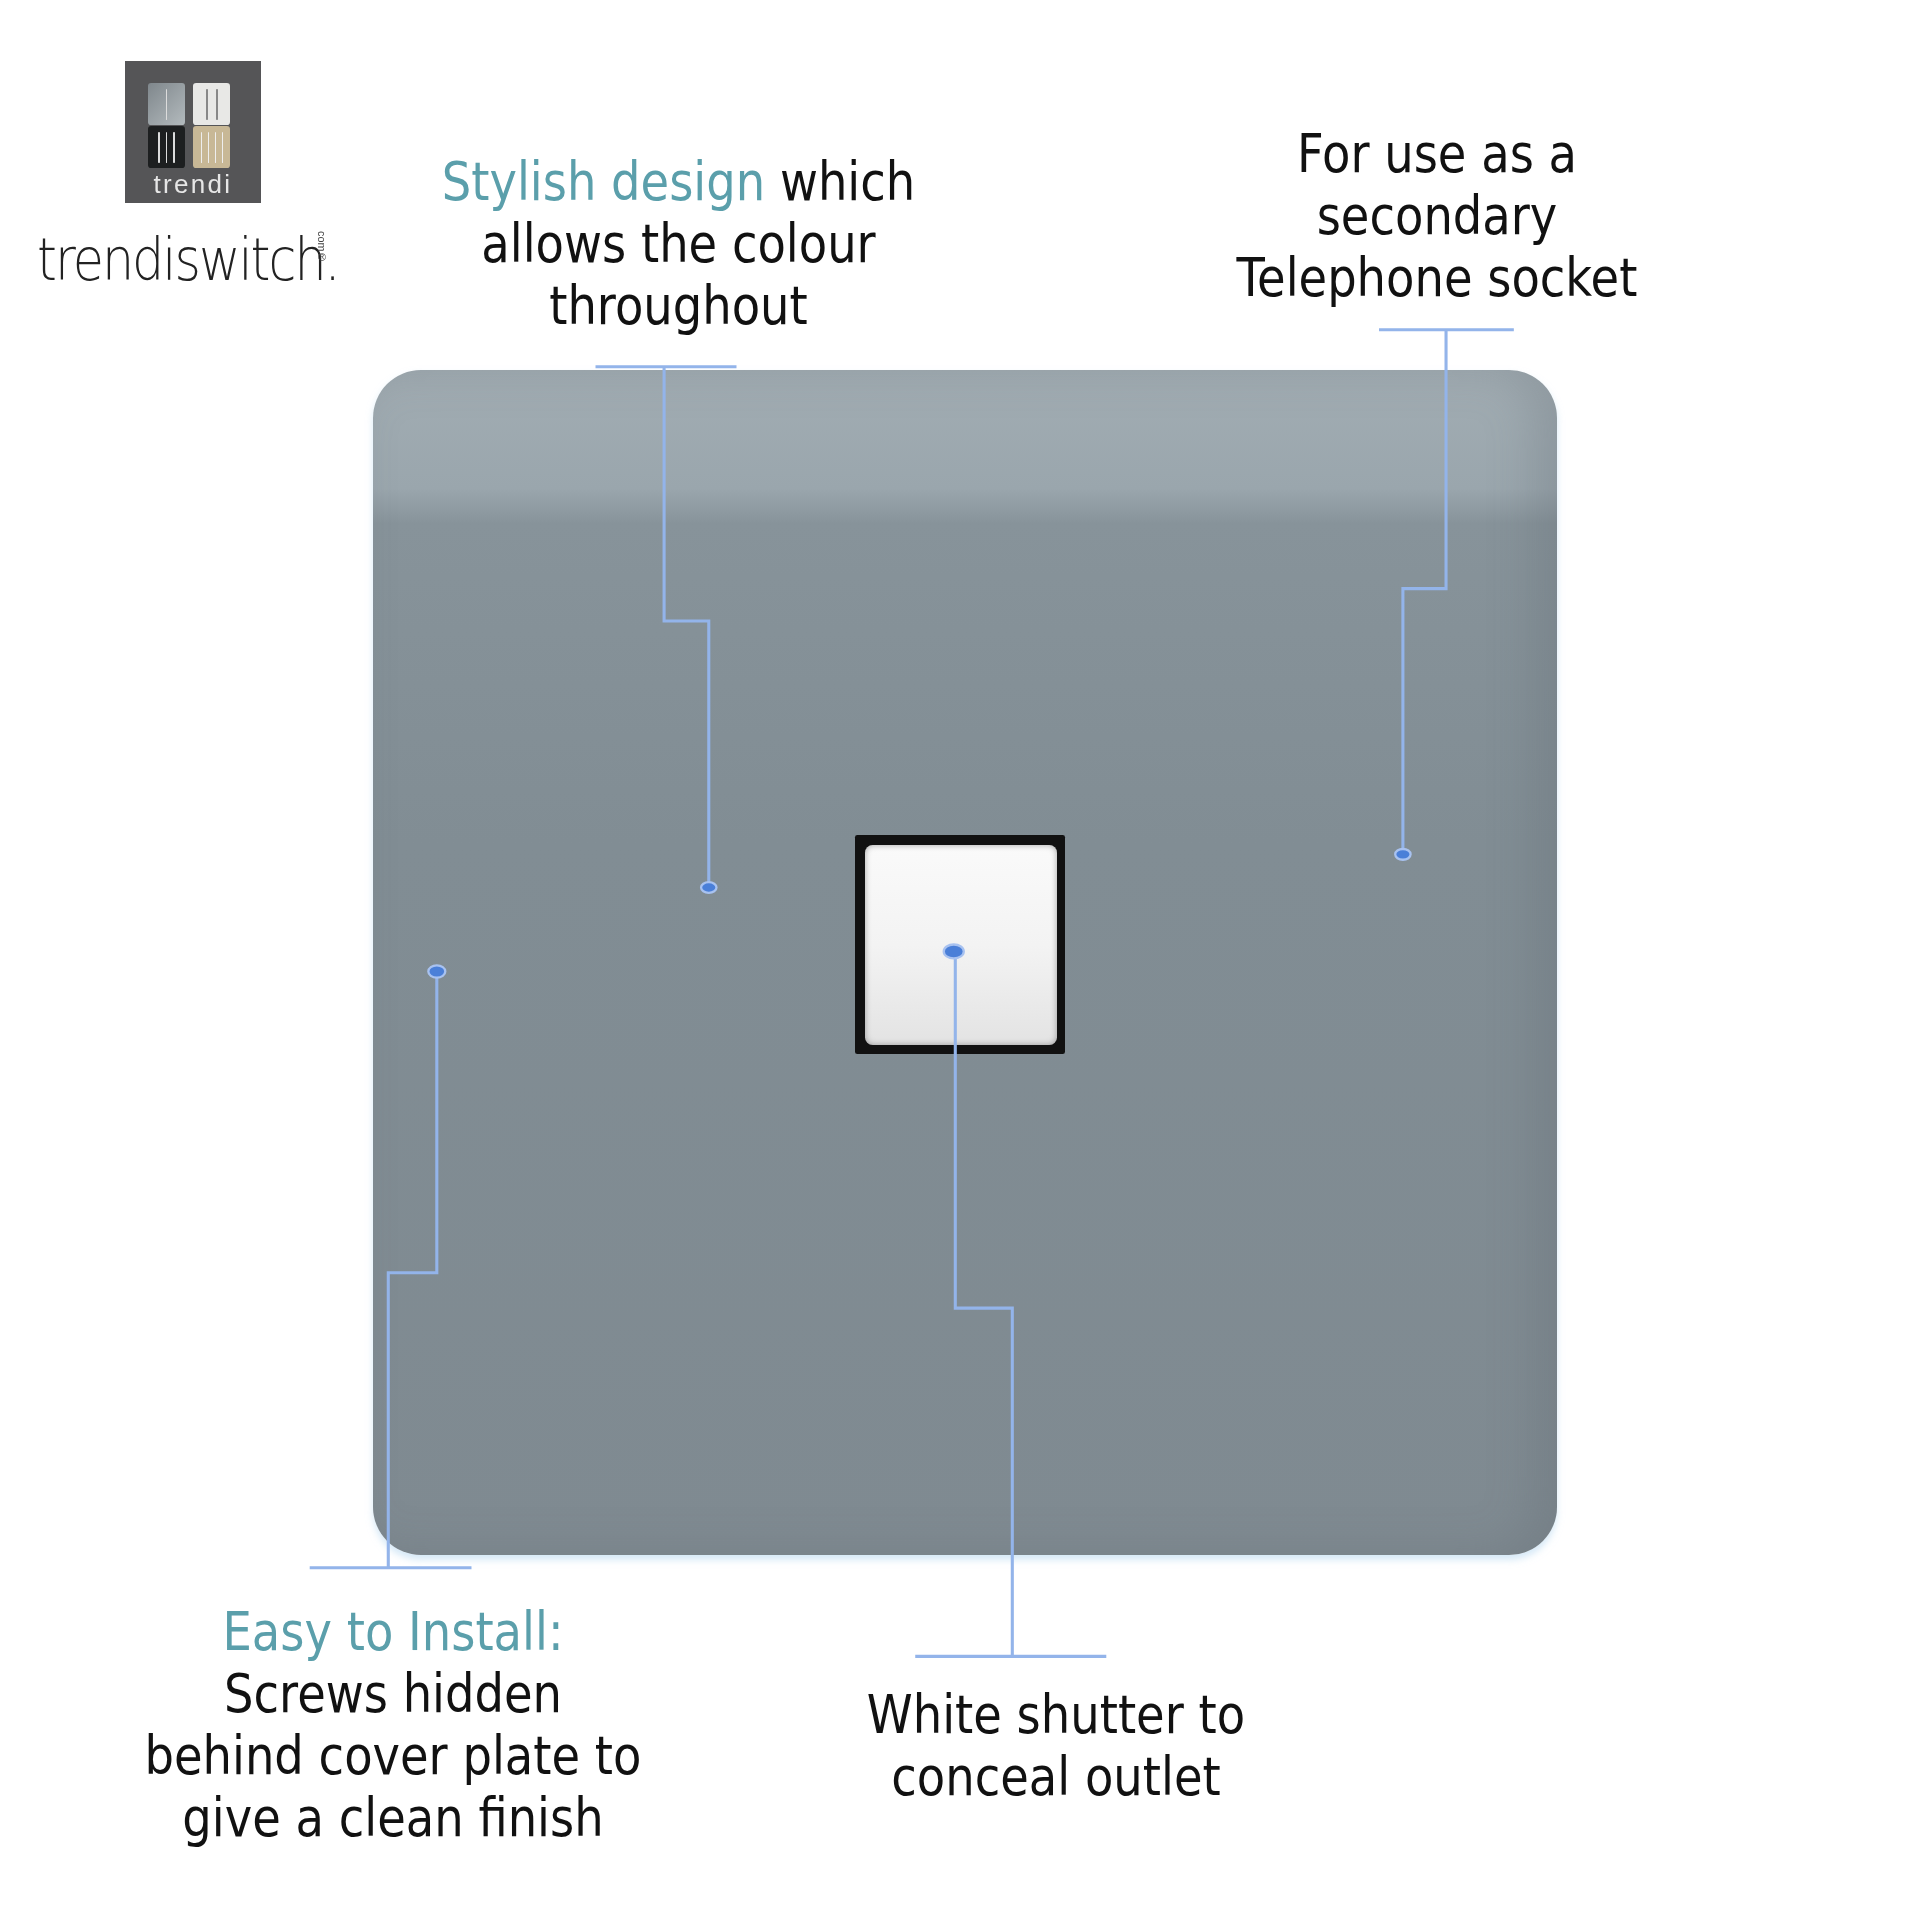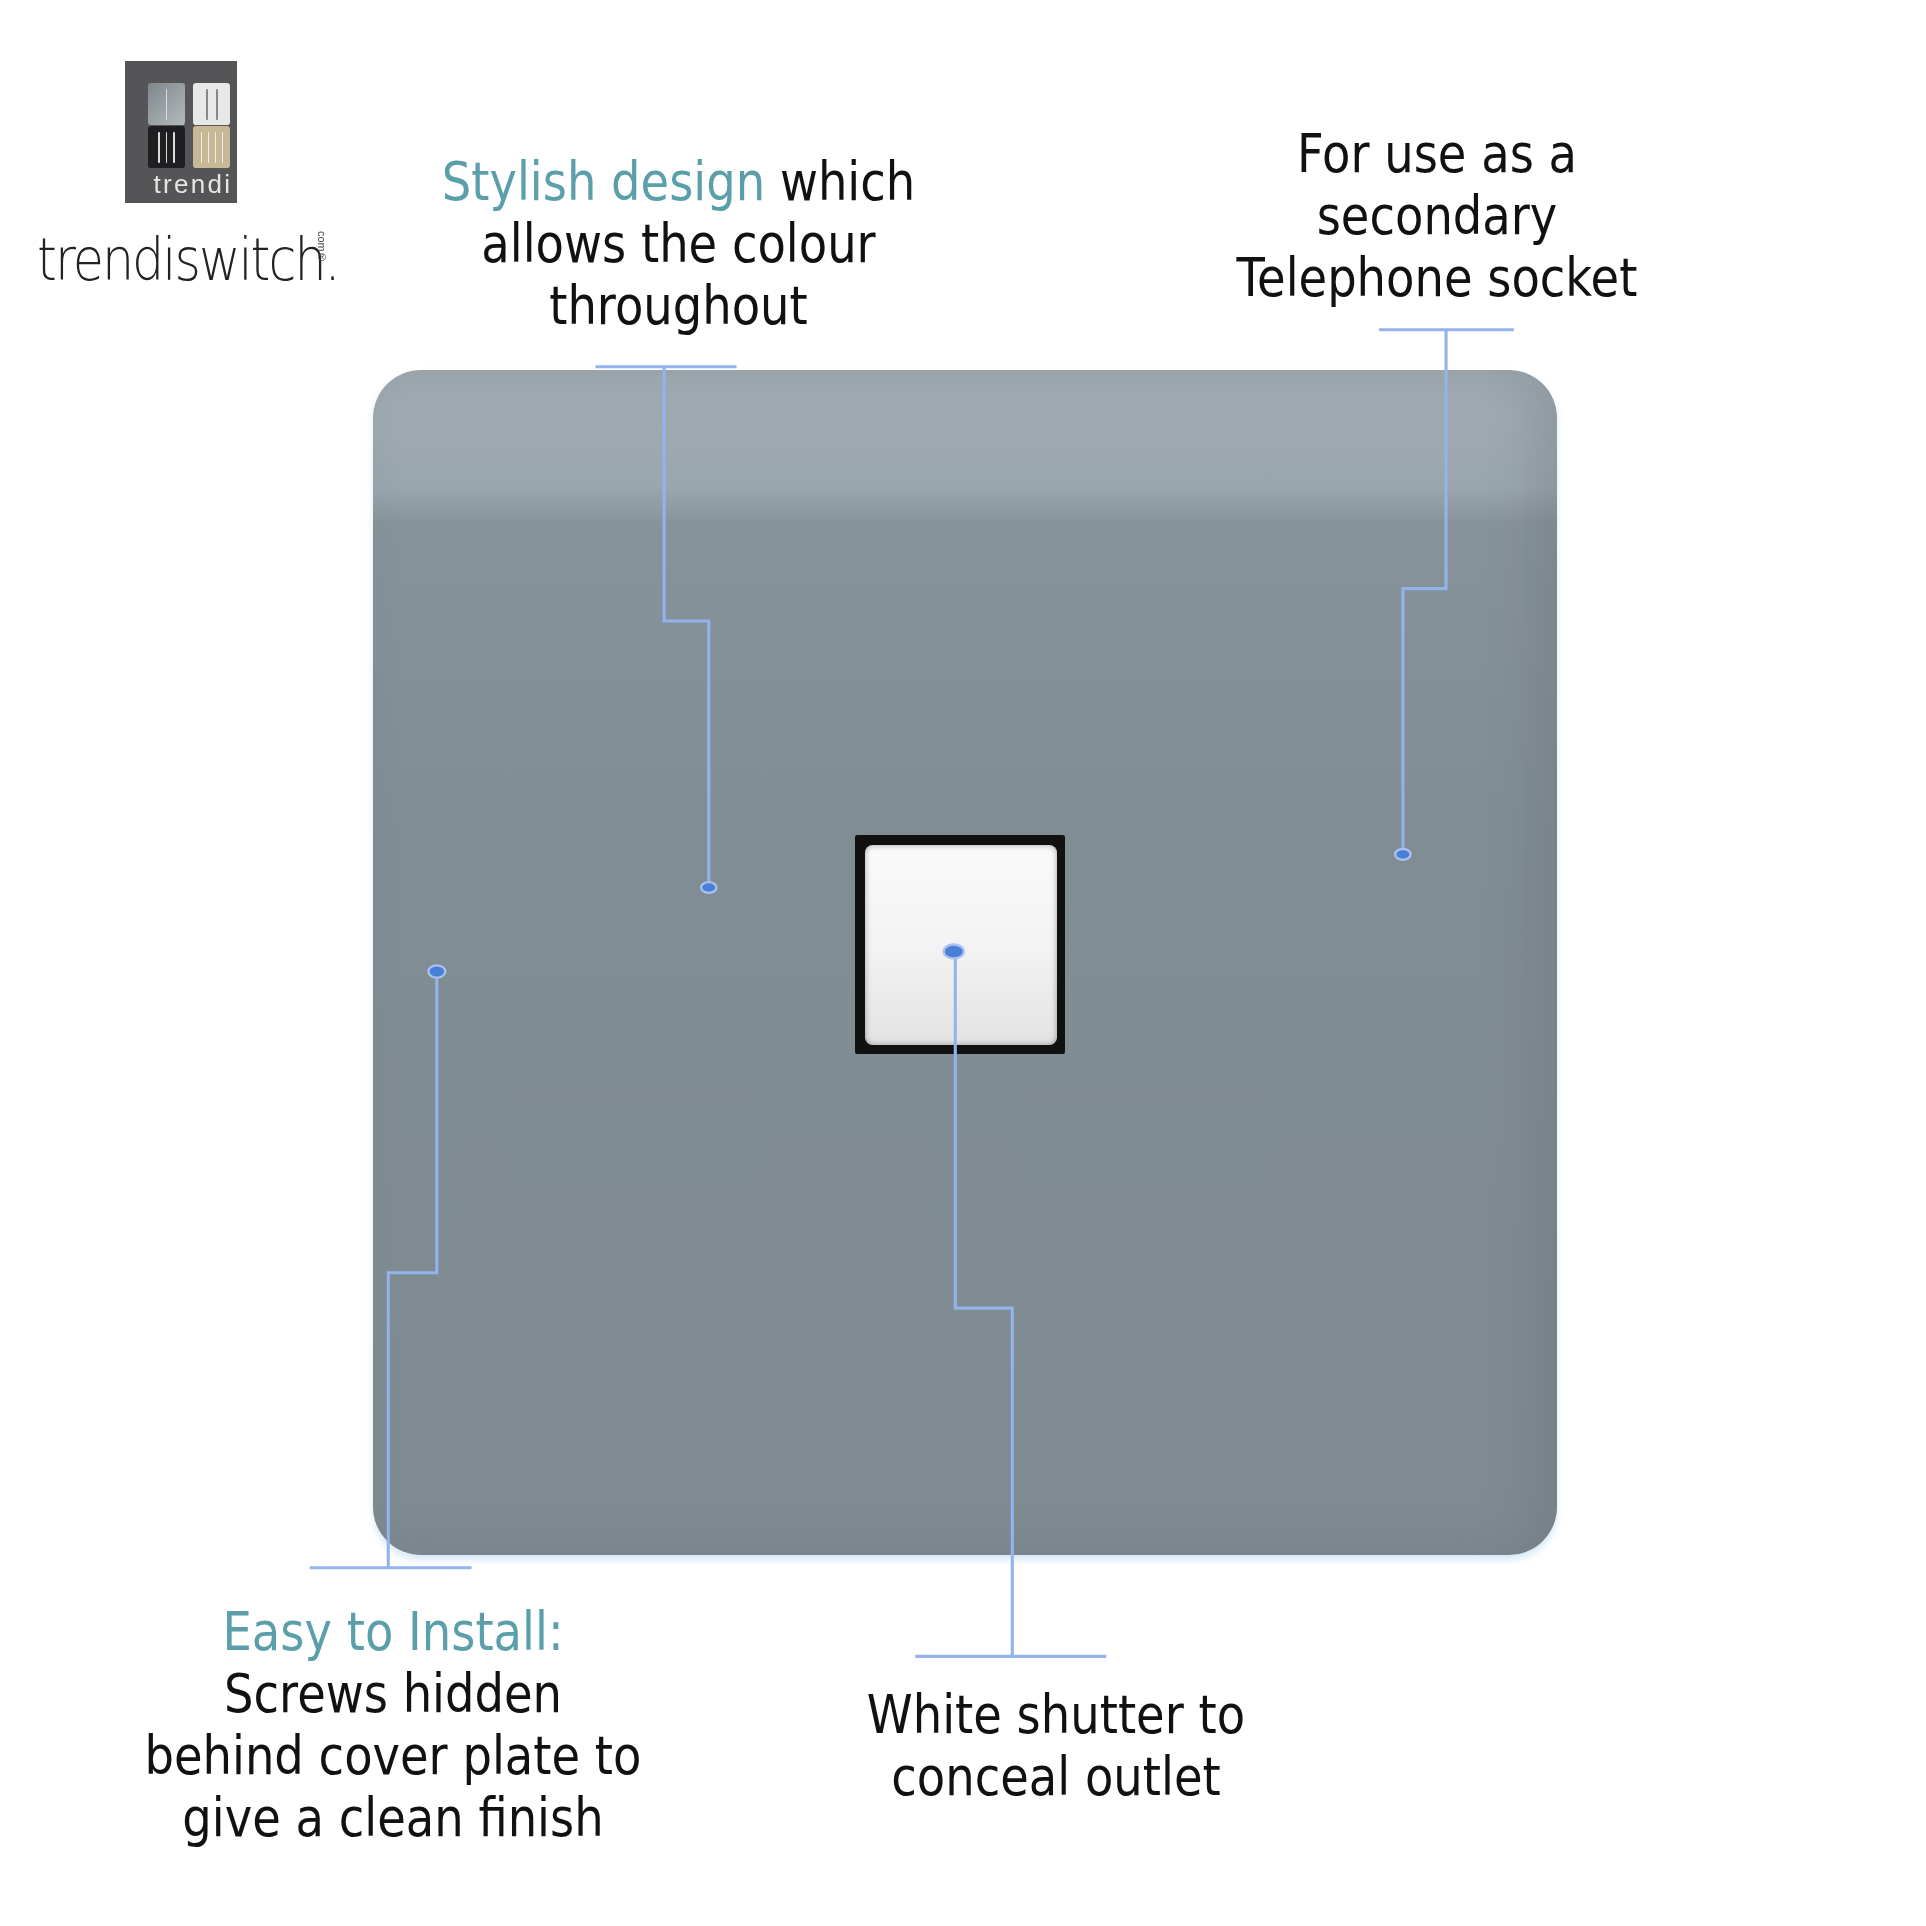--- a/index.html
+++ b/index.html
@@ -1,17 +1,17 @@
 <!DOCTYPE html>
 <html style="font-size:12.3px"><head>
   <meta charset="utf-8">
   <style>
     html, body { margin:0; padding:0; background:#ffffff; }
     body { width:1926px; height:1926px; position:relative; overflow:hidden; font-family:"Liberation Sans", sans-serif; }
-    .logo-box { position:absolute; left:125px; top:61px; width:112px; height:142px; background:#555557; }
+    .logo-box { position:absolute; left:125px; top:61px; width:136px; height:142px; background:#555557; }
     .logo-tile { position:absolute; width:37px; height:42px; border-radius:3.1px; }
     .logo-tile .bar { position:absolute; top:6.2px; width:1.5px; height:31px; background:#dcdcdc; border-radius:0.8px; }
     .logo-word { position:absolute; left:0; width:136px; top:108px; text-align:center; color:#e6e6e6; font-size:26px; letter-spacing:2.3px; font-weight:300; }
     .brand { position:absolute; left:37px; top:225px; font-size:59px; letter-spacing:-2.3px; color:#222; font-weight:100; font-family:"DejaVu Sans", sans-serif; transform:scaleX(0.86); transform-origin:left; }
     .brand-sup { position:absolute; left:316px; top:231px; font-size:10.8px; color:#444; writing-mode:vertical-rl; }
     .caption { position:absolute; text-align:center; color:#111; font-size:54px; line-height:62px; font-family:"DejaVu Sans", sans-serif; font-weight:normal; transform-origin:center top; }
     .accent { color:#5b9fab; }
     .plate { position:absolute; left:373px; top:370px; width:1184px; height:1185px; border-radius:48px;
       background: linear-gradient(180deg, #a2adb3 0%, #9aa6ad 10%, #87939a 13%, #818d94 40%, #7f8a91 100%);
       box-shadow: 0 4.6px 7.7px rgba(180,215,240,0.55), inset -23px 0 46px rgba(90,100,108,0.25); }

